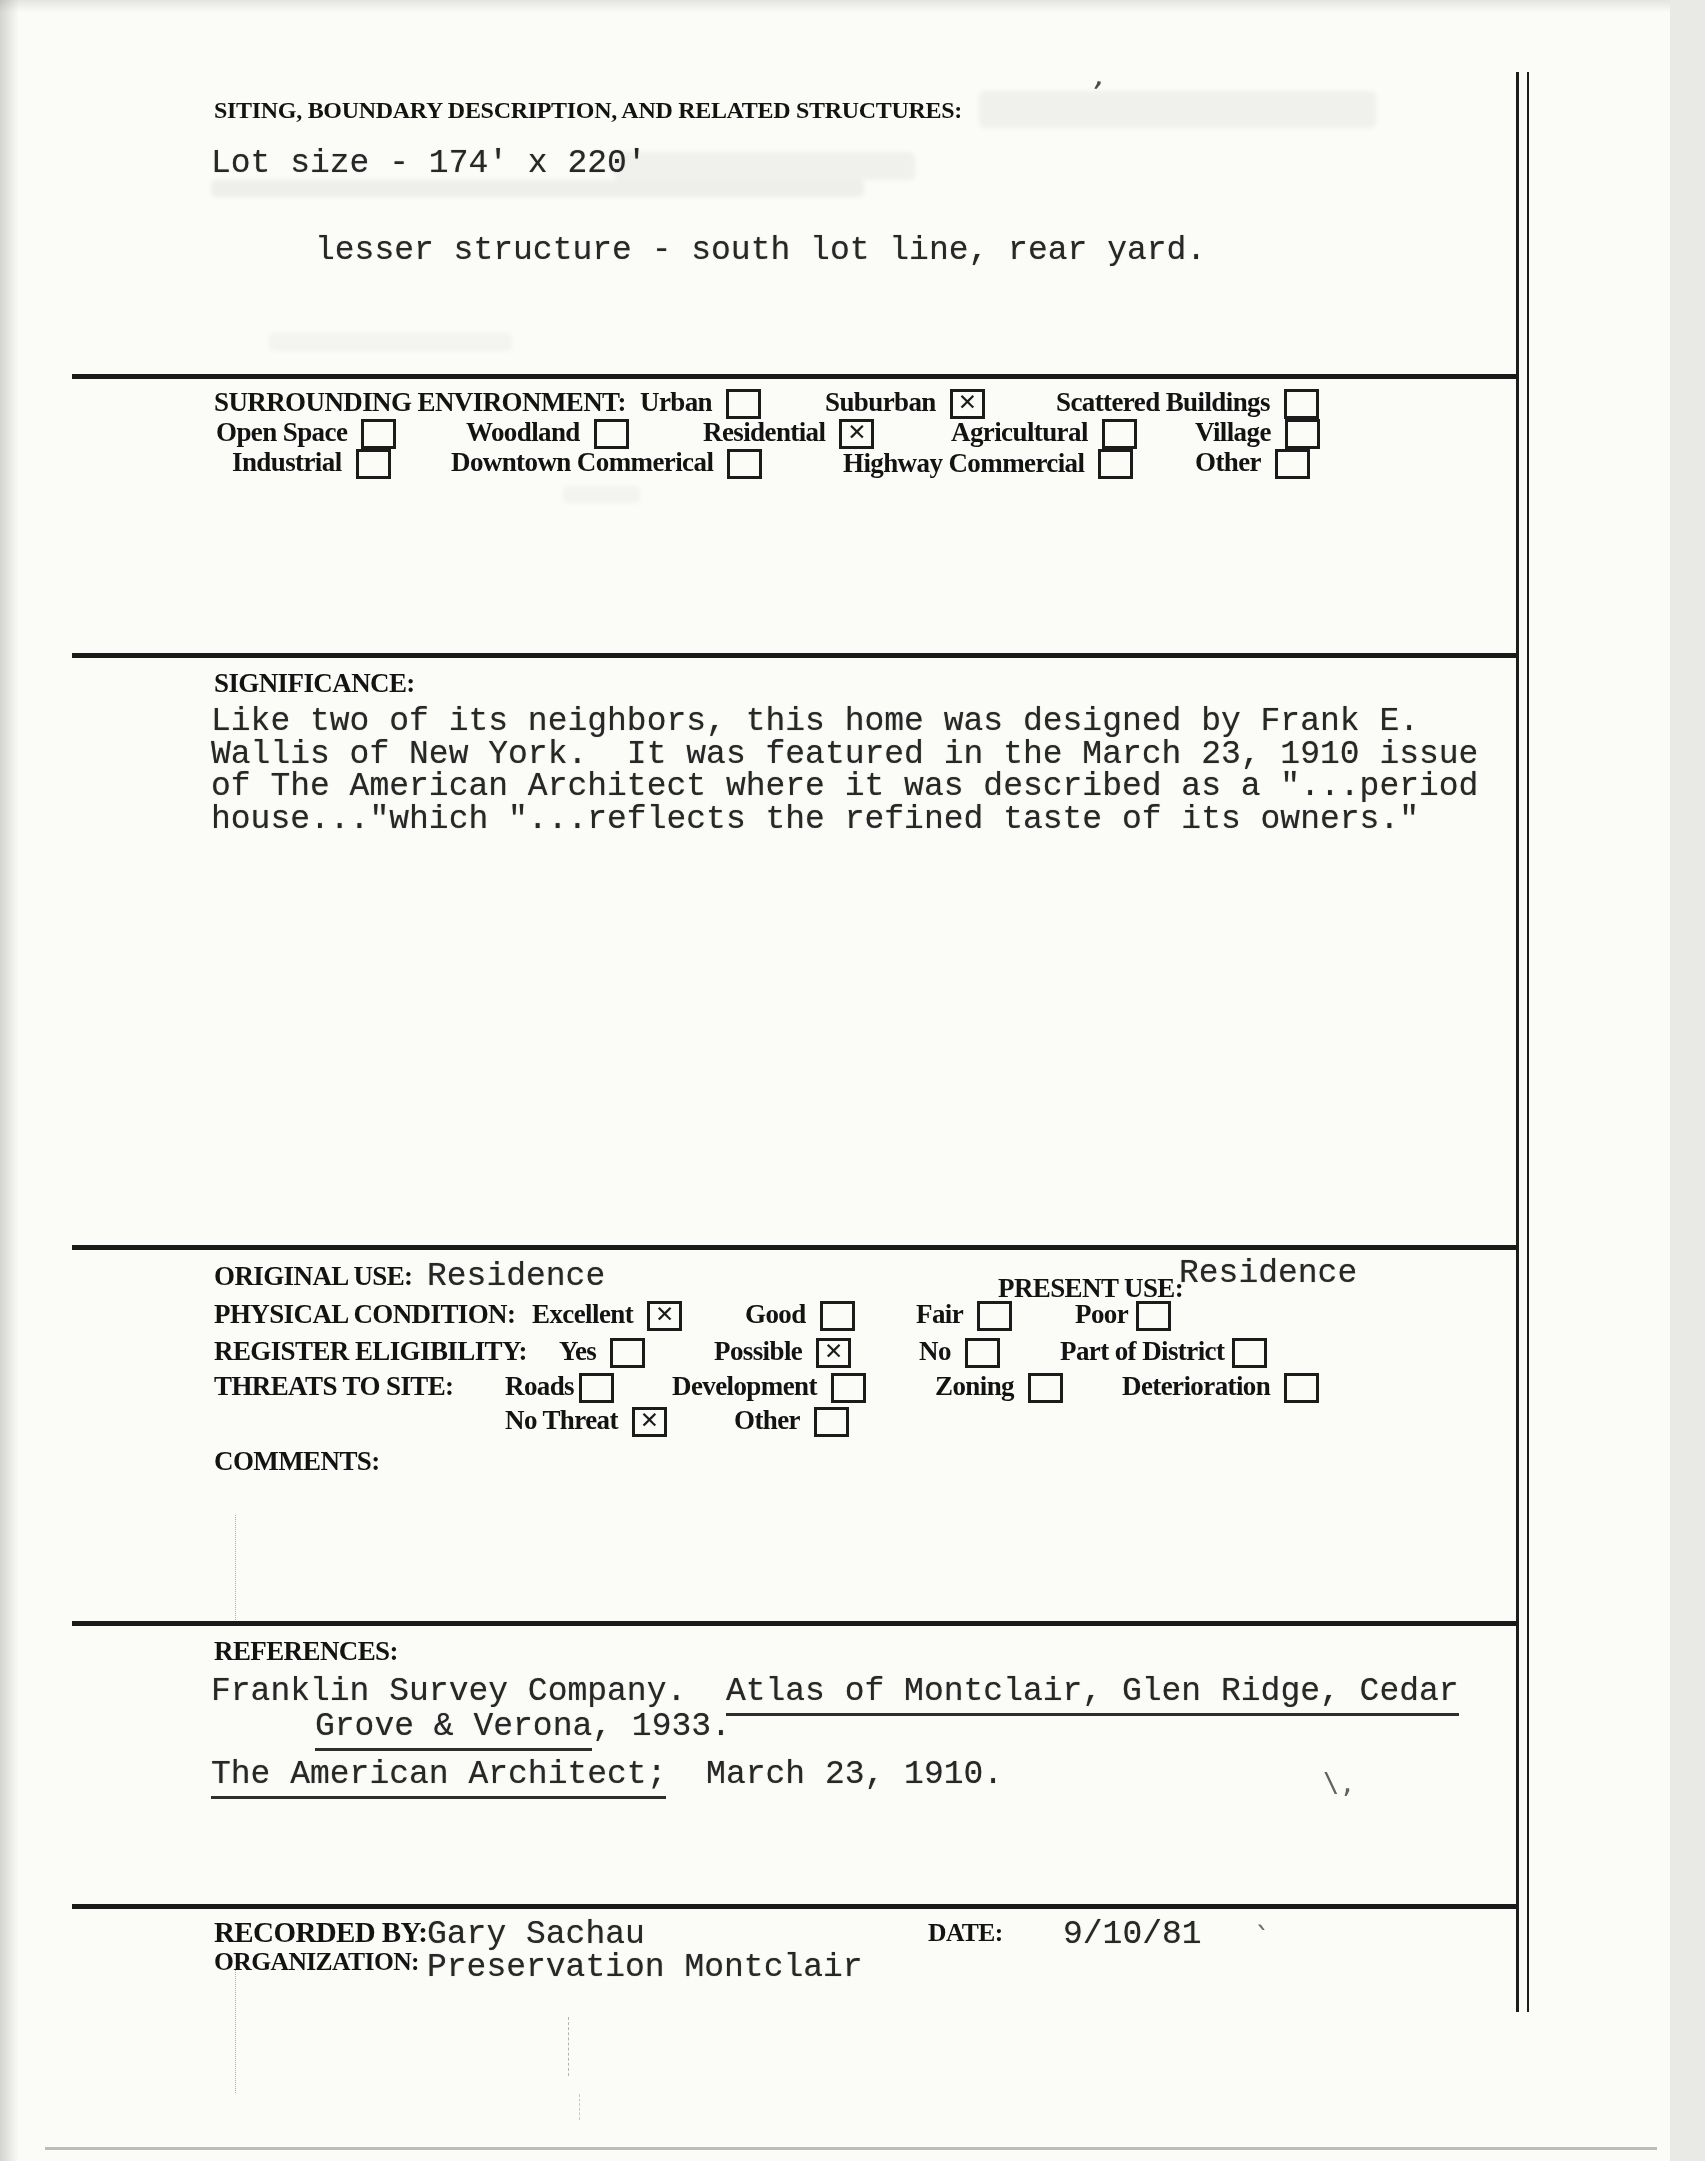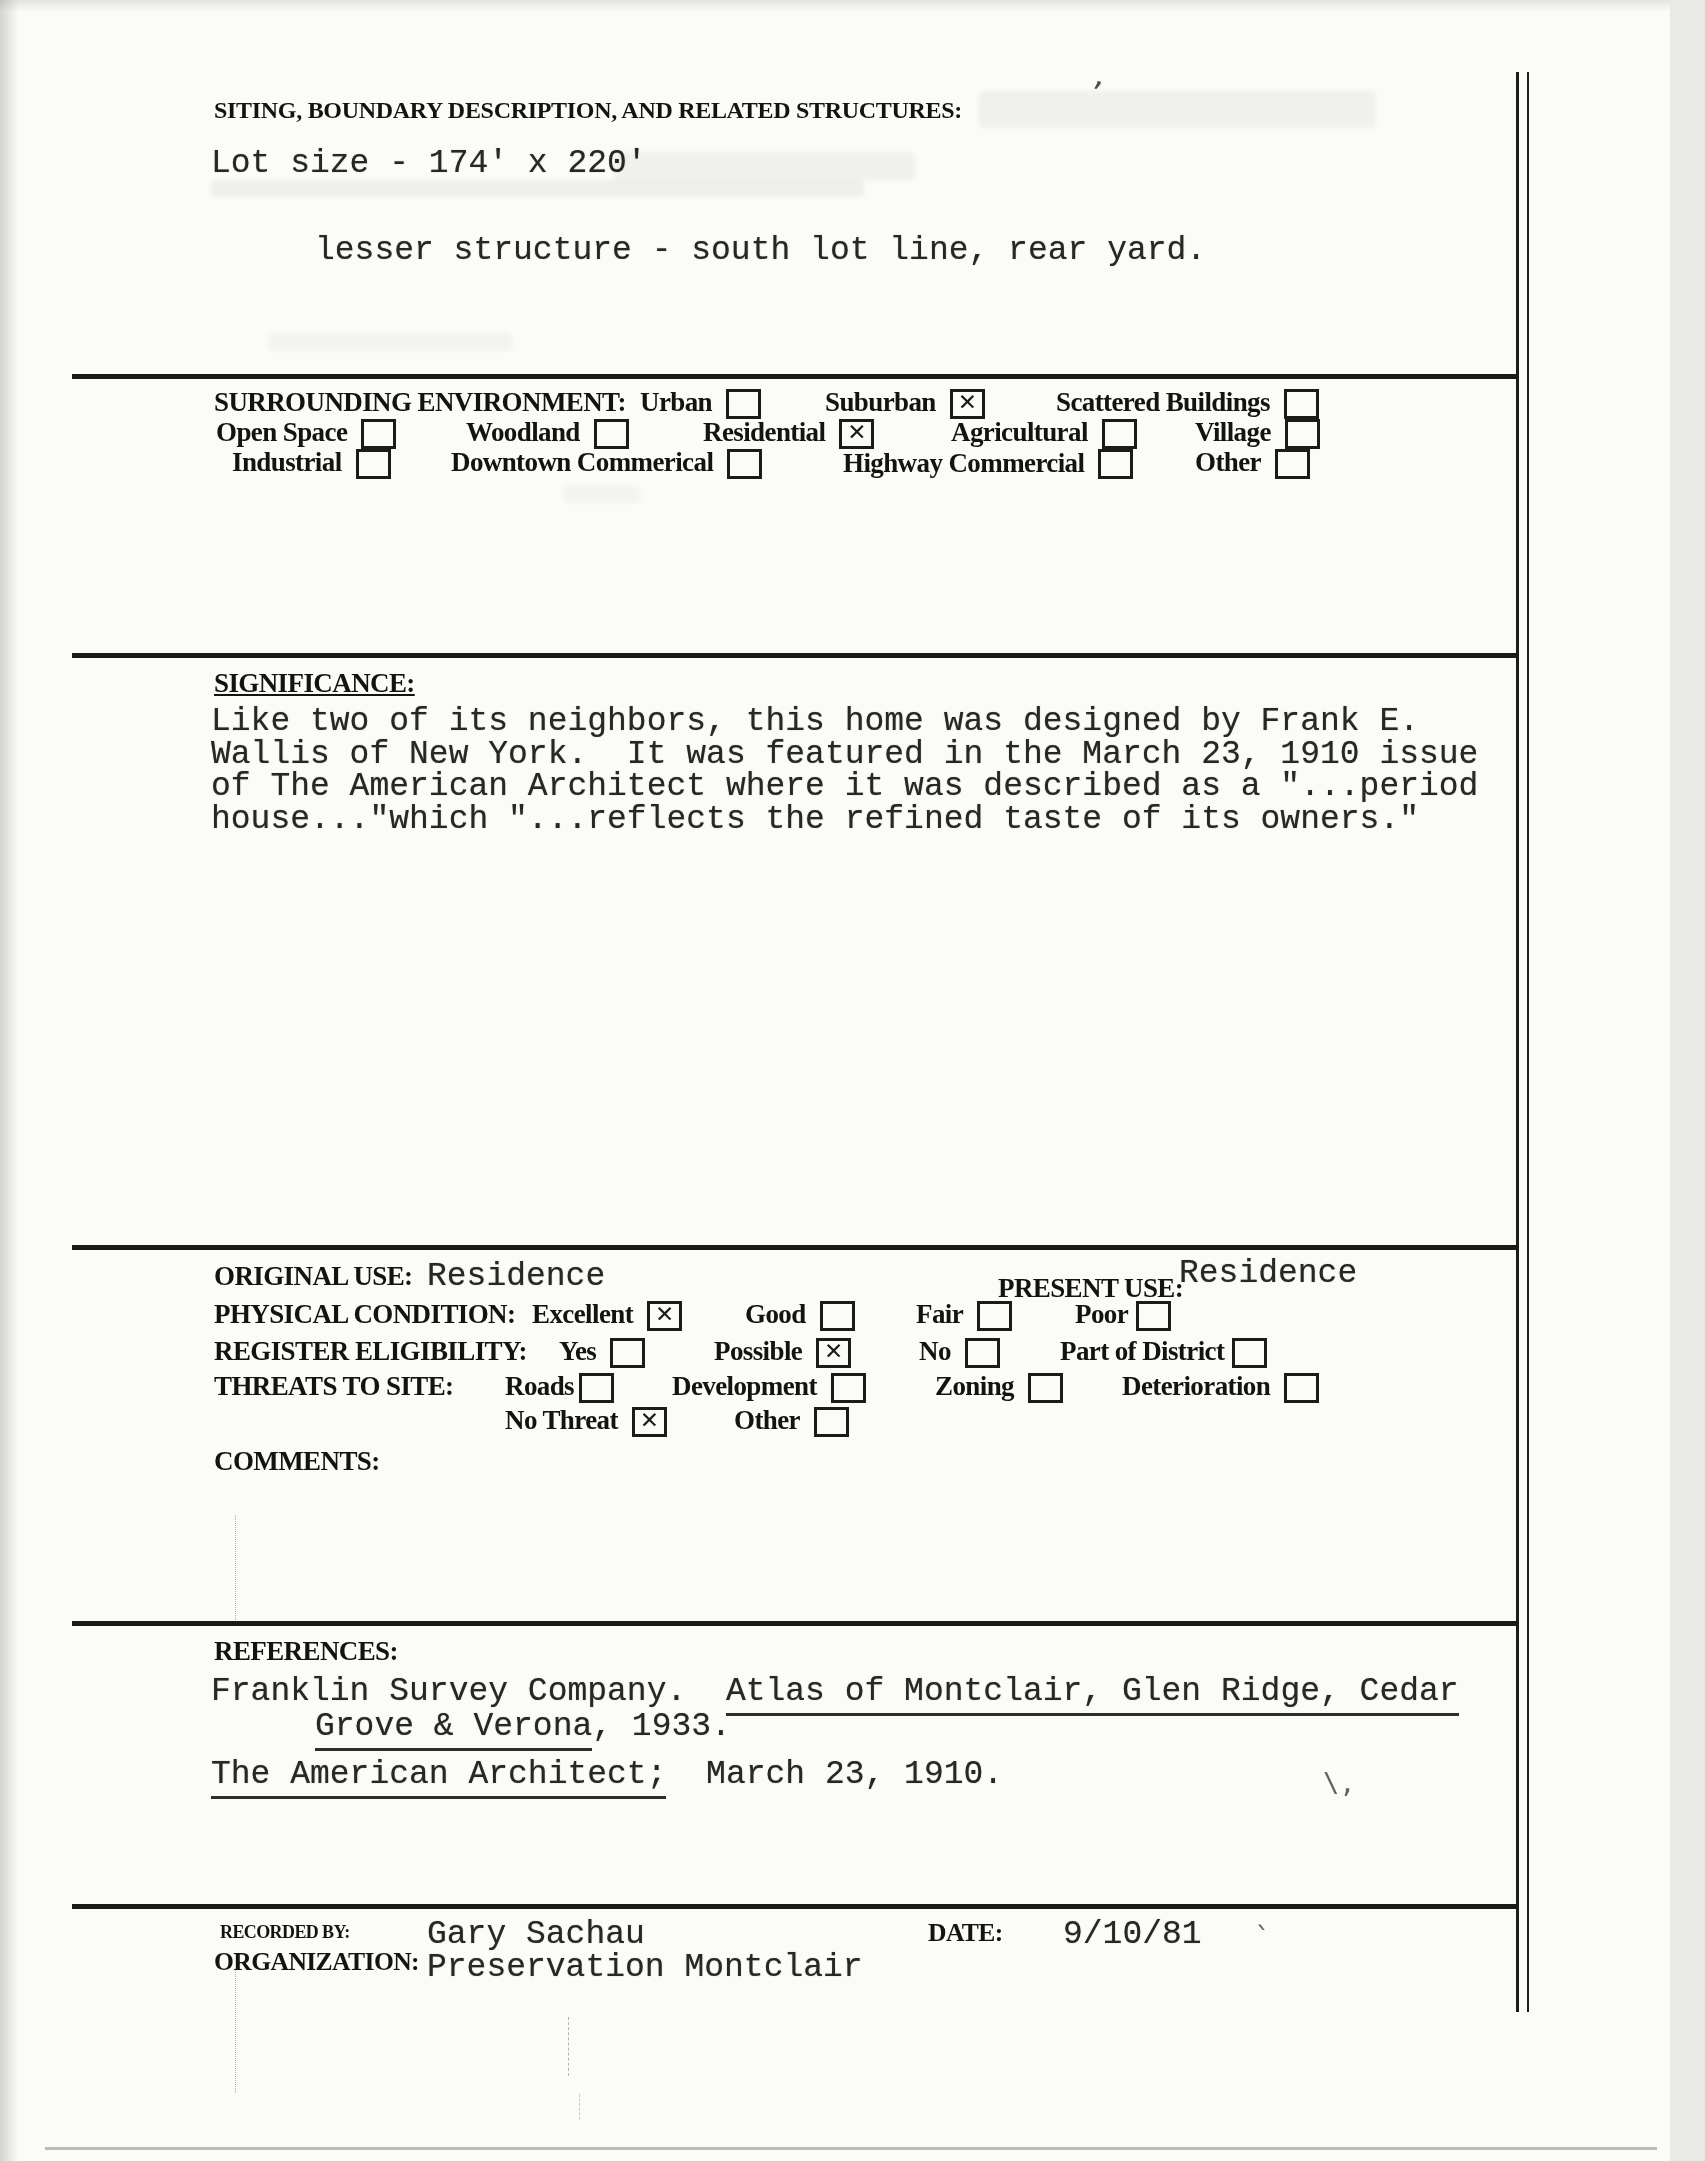--- a/index.html
+++ b/index.html
@@ -121,21 +121,21 @@
       <span class="cb"></span>
     </span>
     <span class="opt" style="left:1179px;">
       <span class="lbl-serif">Other</span>
       <span class="cb"></span>
     </span>
   </div>
 
   <div class="rule" style="top:653px;"></div>
 
-  <div class="abs lbl-serif" style="left:214px; top:668px;text-decoration:underline;">SIGNIFICANCE:</div>
+  <div class="abs lbl-serif" style="left:214px; top:668px;">SIGNIFICANCE:</div>
   <div class="abs mono" style="left:211px; top:705px;">Like two of its neighbors, this home was designed by Frank E.</div>
   <div class="abs mono" style="left:211px; top:738px;">Wallis of New York.  It was featured in the March 23, 1910 issue</div>
   <div class="abs mono" style="left:211px; top:770px;">of The American Architect where it was described as a "...period</div>
   <div class="abs mono" style="left:211px; top:803px;">house..."which "...reflects the refined taste of its owners."</div>
 
   <div class="rule" style="top:1245px;"></div>
 
   <div class="row" style="top:1261px;">
     <span class="abs lbl-serif" style="left:214px;">ORIGINAL USE:</span>
     <span class="abs mono" style="left:427px; top:-1.3px;">Residence</span>
@@ -219,21 +219,21 @@
   <div class="rule" style="top:1621px;"></div>
 
   <div class="abs lbl-serif" style="left:214px; top:1636px;">REFERENCES:</div>
   <div class="abs mono" style="left:211px; top:1675px;"><span>Franklin Survey Company.  </span><span class="u">Atlas of Montclair, Glen Ridge, Cedar</span></div>
   <div class="abs mono" style="left:315px; top:1710px;"><span class="u">Grove &amp; Verona</span><span>, 1933.</span></div>
   <div class="abs mono" style="left:211px; top:1758px;"><span class="u">The American Architect;</span><span>  March 23, 1910.</span></div>
 
   <div class="rule" style="top:1904px;"></div>
 
   <div class="row" style="top:1917px;">
-    <span class="abs lbl-serif" style="left:220px; font-size:18px;">RECORDED BY:</span>
+    <span class="abs lbl-serif" style="left:214px; font-size:29px;">RECORDED BY:</span>
     <span class="abs mono" style="left:427px; top:1.3px;">Gary Sachau</span>
     <span class="abs lbl-serif" style="left:928px; font-size:25.6px;">DATE:</span>
     <span class="abs mono" style="left:1063px; top:1.3px;">9/10/81</span>
   </div>
   <div class="row" style="top:1946px;">
     <span class="abs lbl-serif" style="left:214px; font-size:25.6px;">ORGANIZATION:</span>
     <span class="abs mono" style="left:427px; top:5.1px;">Preservation Montclair</span>
   </div>
 
   <div class="smudge" style="left:979px; top:91px; width:397px; height:37px;"></div>

